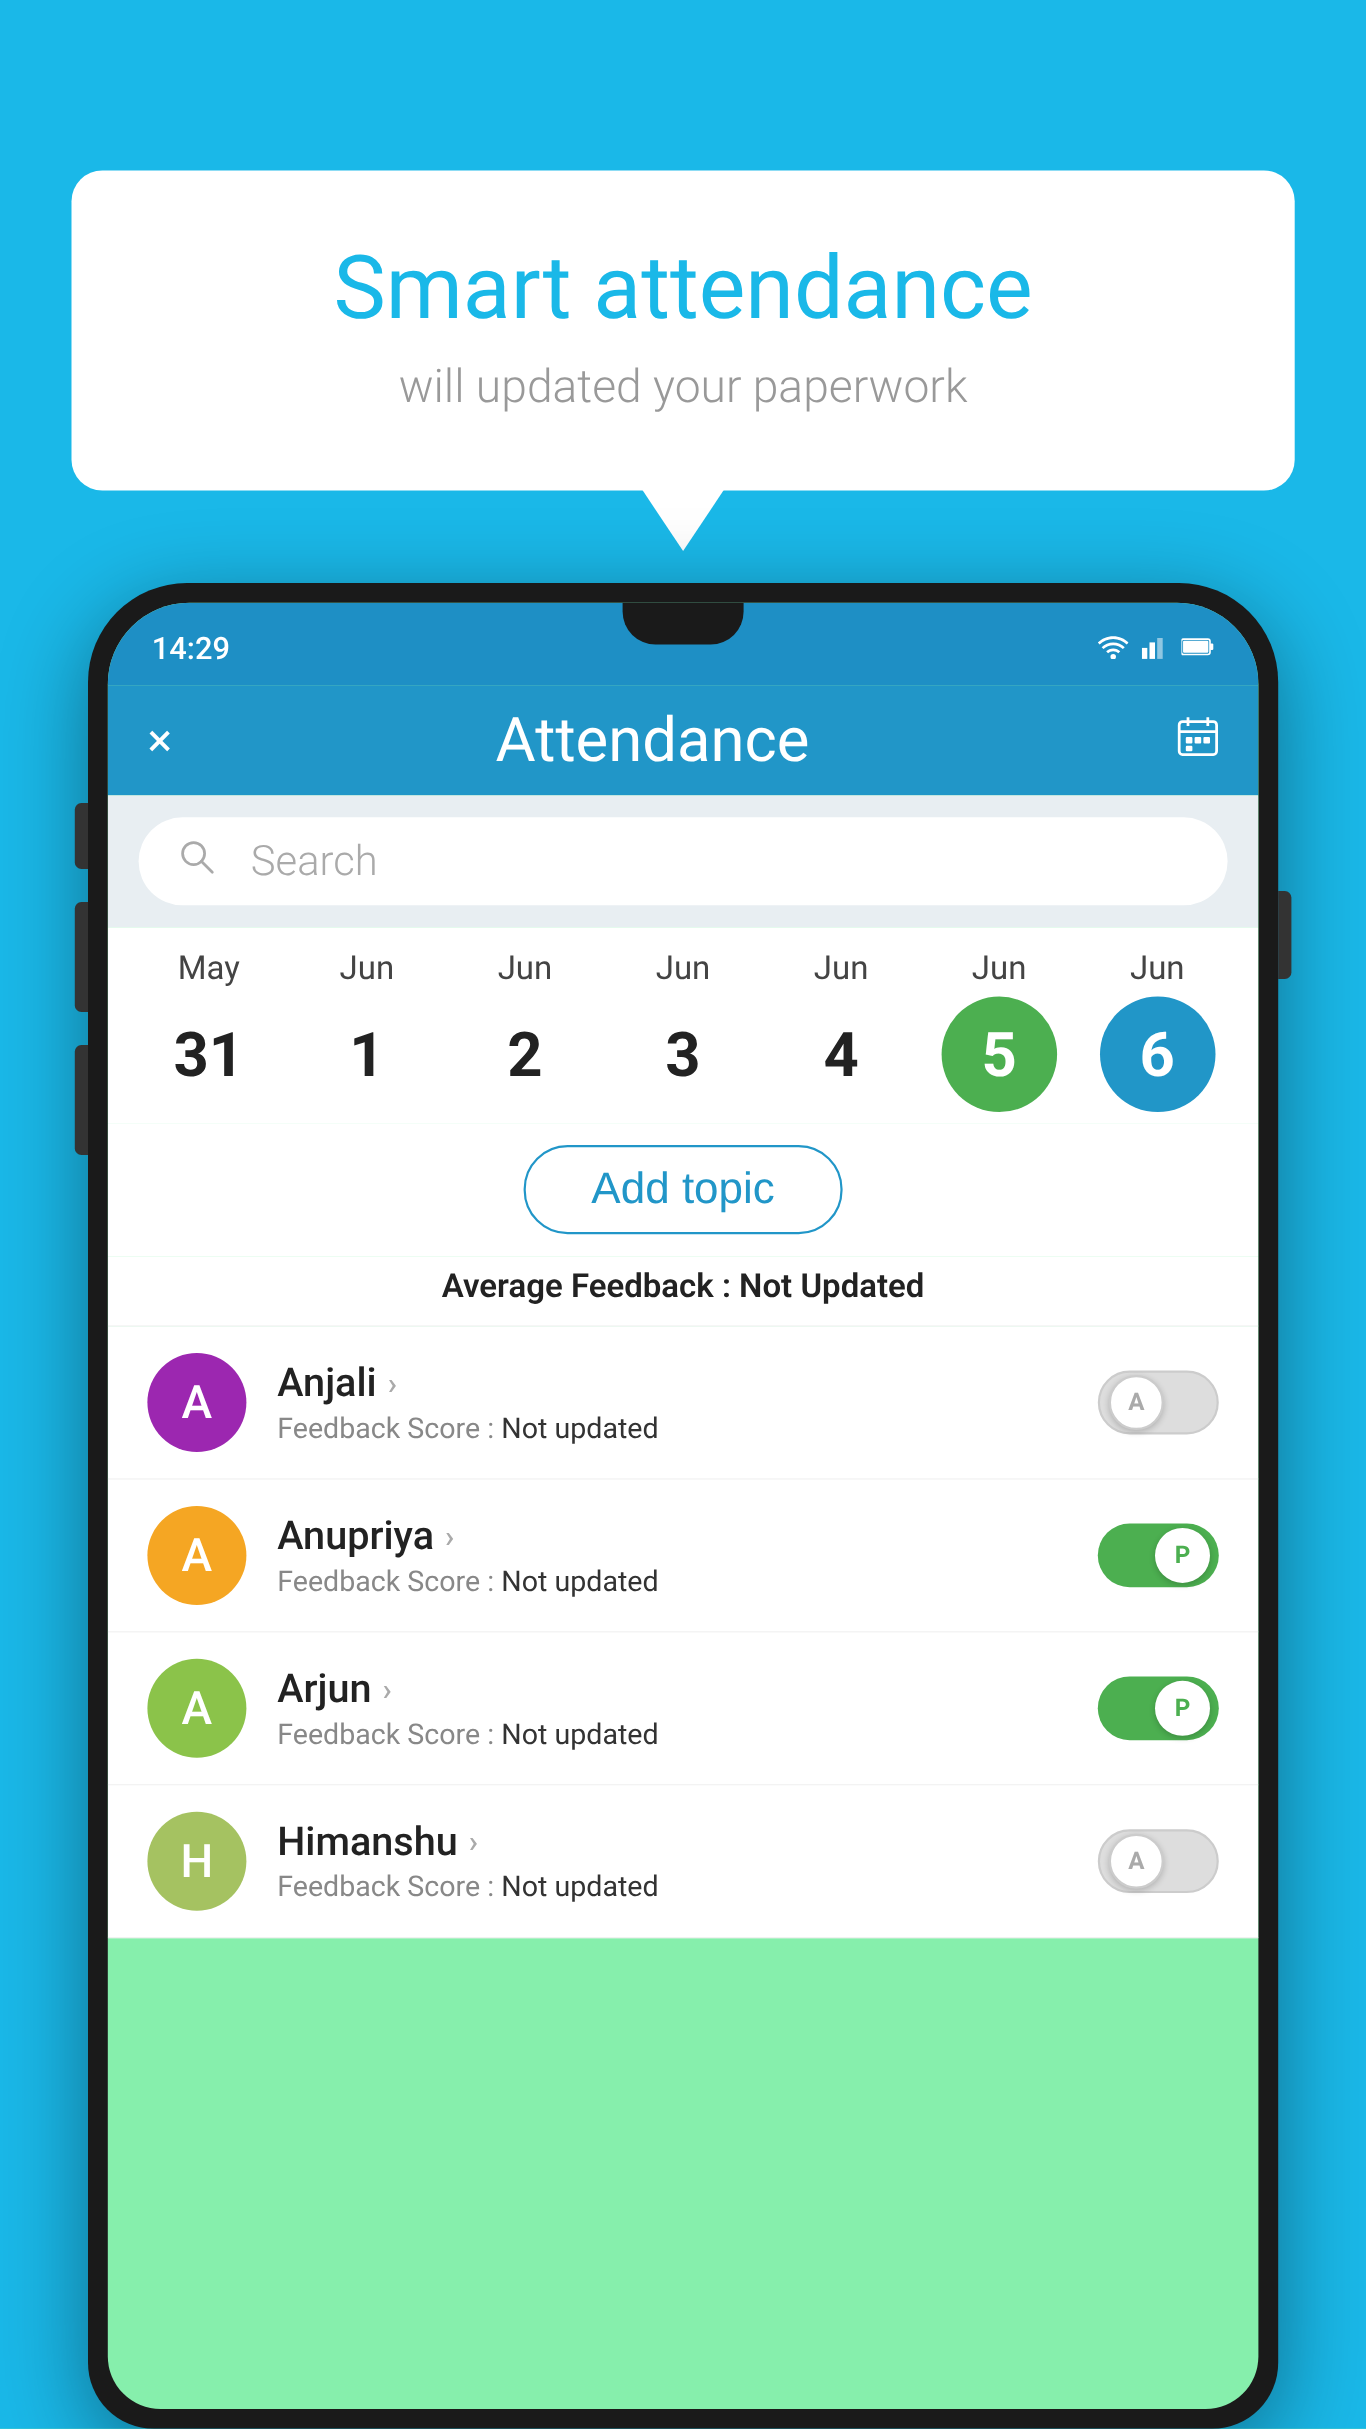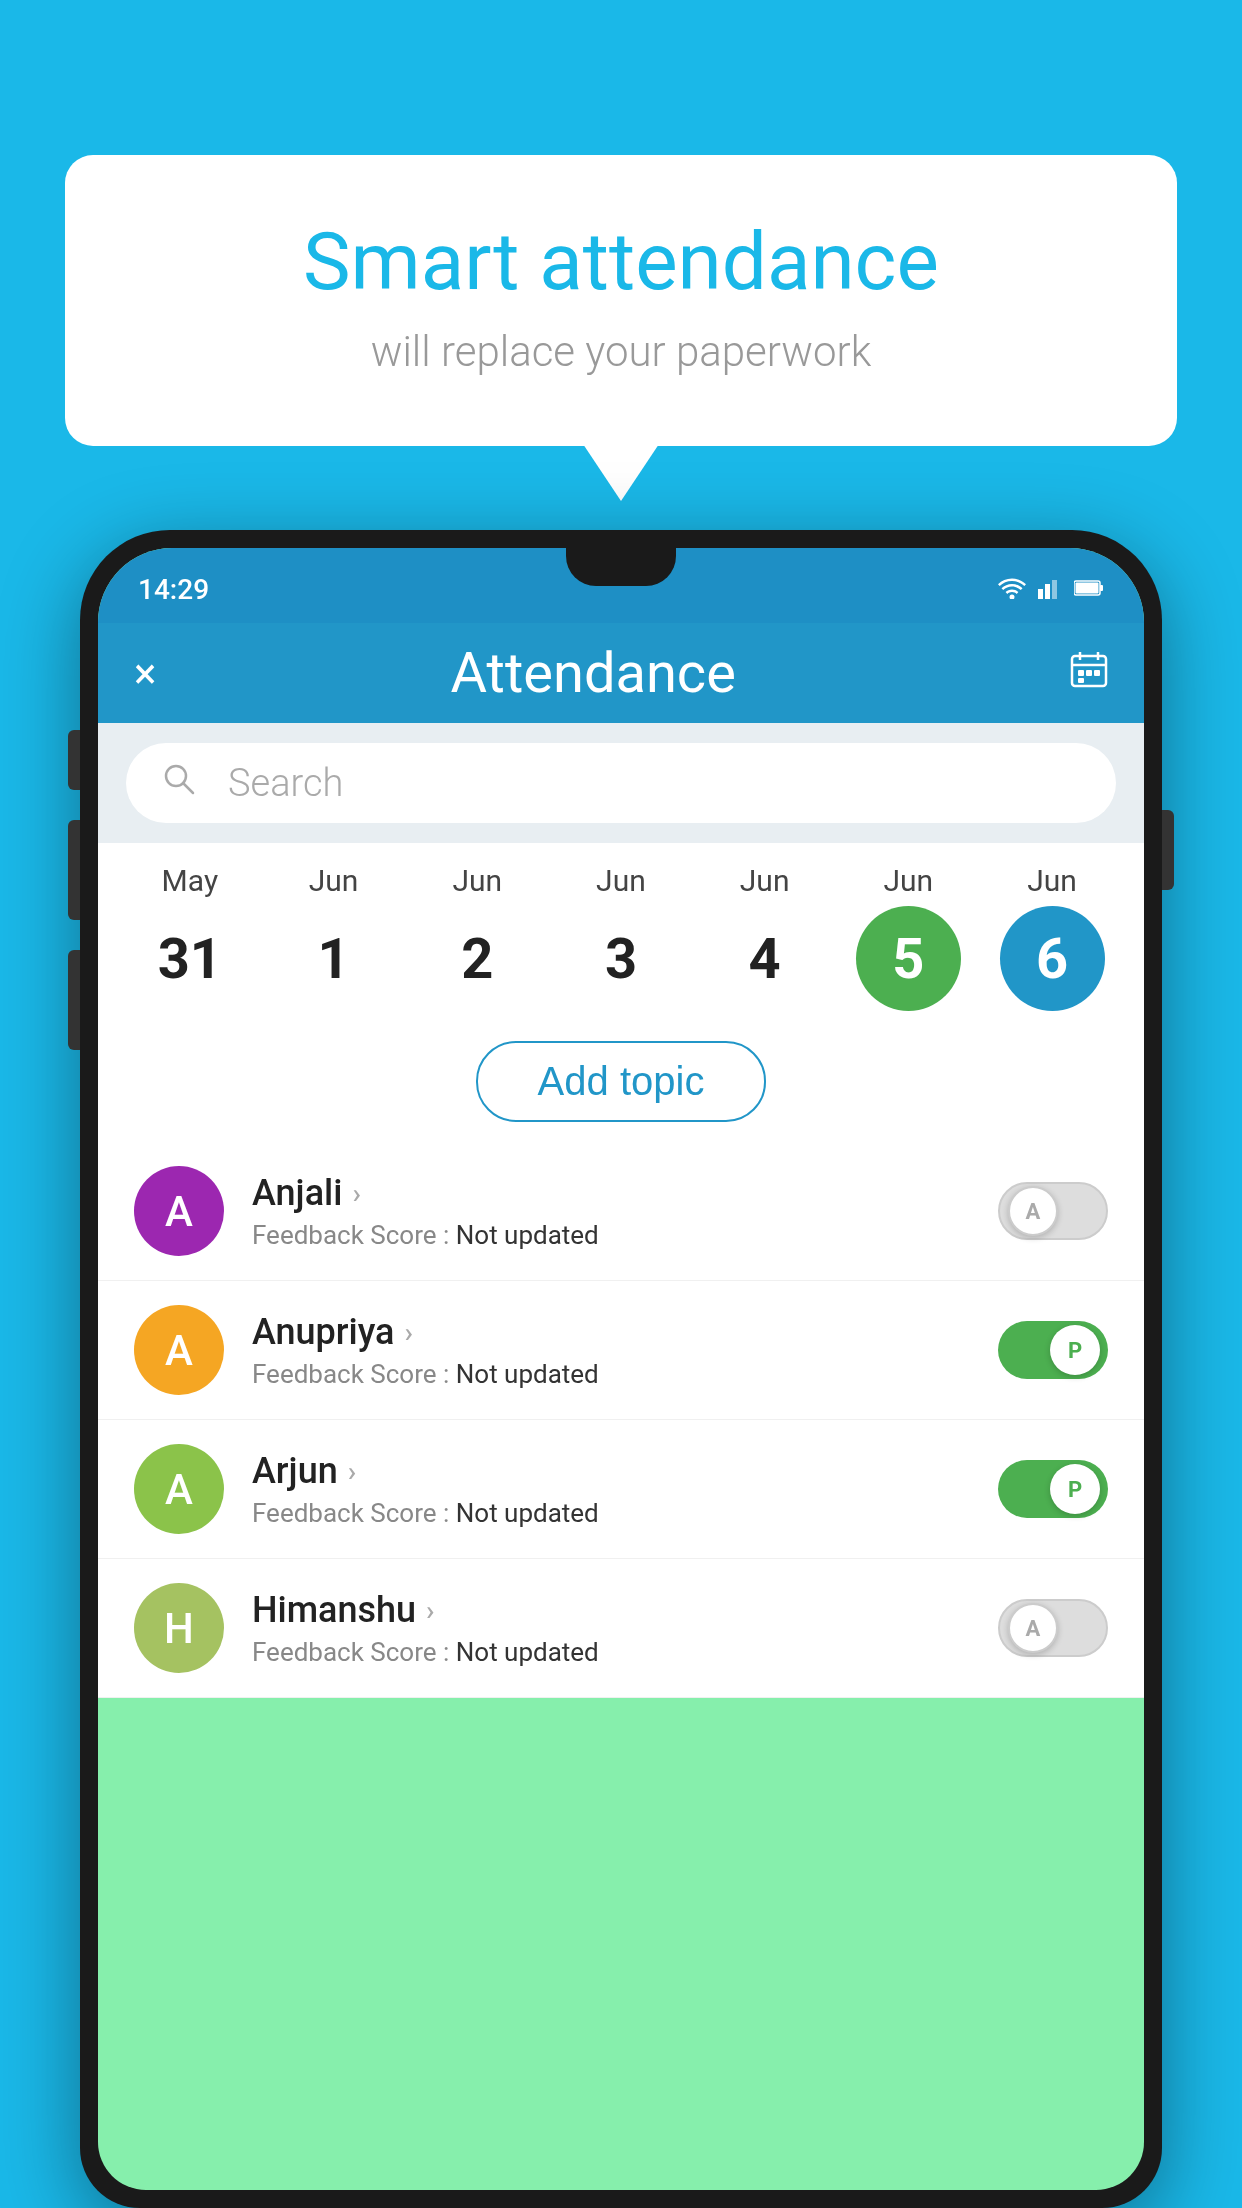--- a/index.html
+++ b/index.html
@@ -363,21 +363,21 @@
       background: #333;
       border-radius: 6px 0 0 6px;
     }
   </style>
 </head>
 <body>
 
 <div class="speech-bubble-container">
   <div class="speech-bubble">
     <div class="bubble-title">Smart attendance</div>
-    <div class="bubble-subtitle">will replace your paperwork</div>
+    <div class="bubble-subtitle">will updated your paperwork</div>
   </div>
 </div>
 
 <div class="phone-frame">
   <div class="phone-side-btn-right"></div>
   <div class="phone-side-btn-left1"></div>
   <div class="phone-side-btn-left2"></div>
   <div class="phone-side-btn-left3"></div>
 
   <div class="phone-screen">
@@ -469,20 +469,23 @@
           <div class="cal-month">Jun</div>
           <div class="cal-date selected">6</div>
         </div>
       </div>
 
 
     <div class="add-topic-container">
       <button class="add-topic-btn">Add topic</button>
     </div>
 
+    <div class="avg-feedback">
+      <span>Average Feedback : </span><span>Not Updated</span>
+    </div>
 
     <div class="student-list" id="student-list">
     <div class="student-item">
           <div class="avatar" style="background: rgb(156, 39, 176);">A</div>
           <div class="student-info">
             <div class="student-name">Anjali <span class="chevron">›</span></div>
             <div class="feedback-score">Feedback Score : <span>Not updated</span></div>
           </div>
           <div class="toggle off">
             <div class="toggle-thumb">A</div>

